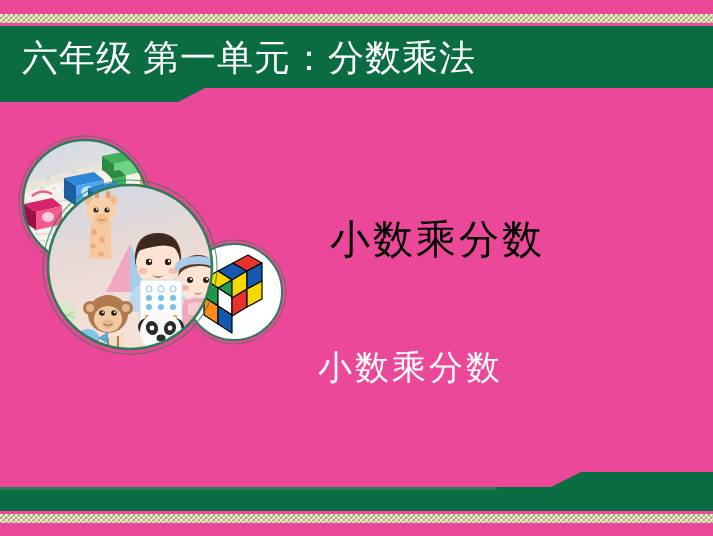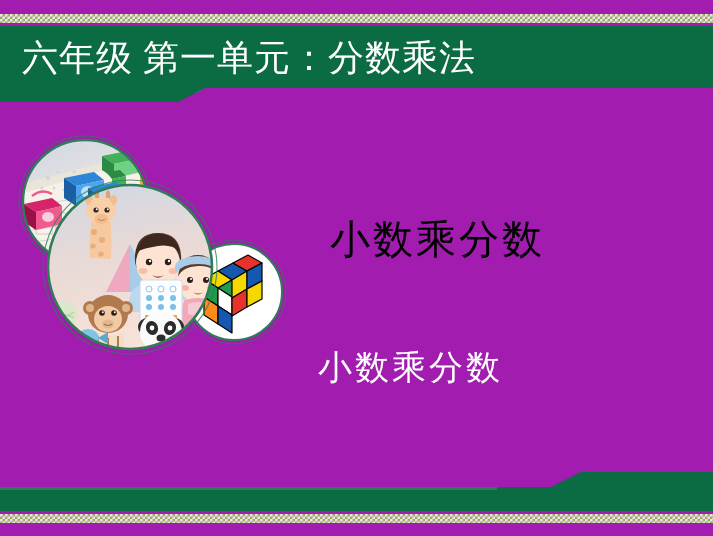--- a/index.html
+++ b/index.html
@@ -4,21 +4,21 @@
 <style>
   html, body {
     margin: 0;
     padding: 0;
     background: #ffffff;
   }
   #slide {
     position: relative;
     width: 713px;
     height: 536px;
-    background: #a21caf;
+    background: #ec4899;
     overflow: hidden;
     font-family: "Liberation Serif", "DejaVu Serif", serif;
   }
 
   
   .checker-band {
     position: absolute;
     left: 0;
     width: 713px;
     background-color: #ffffff;

